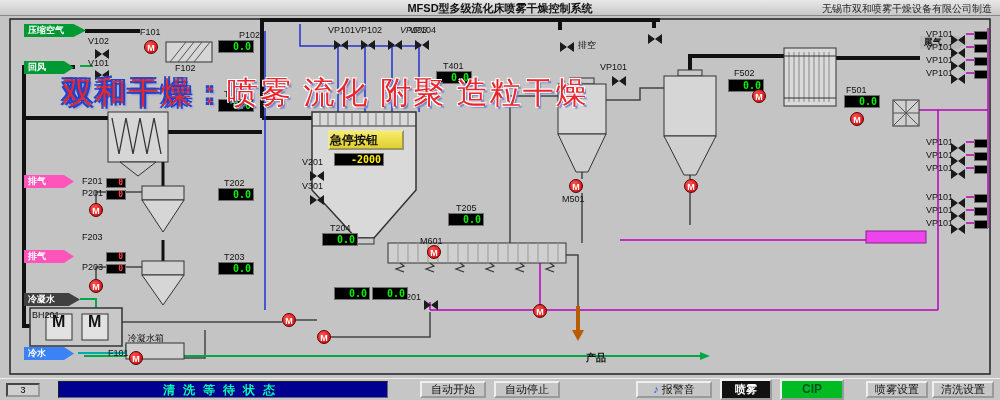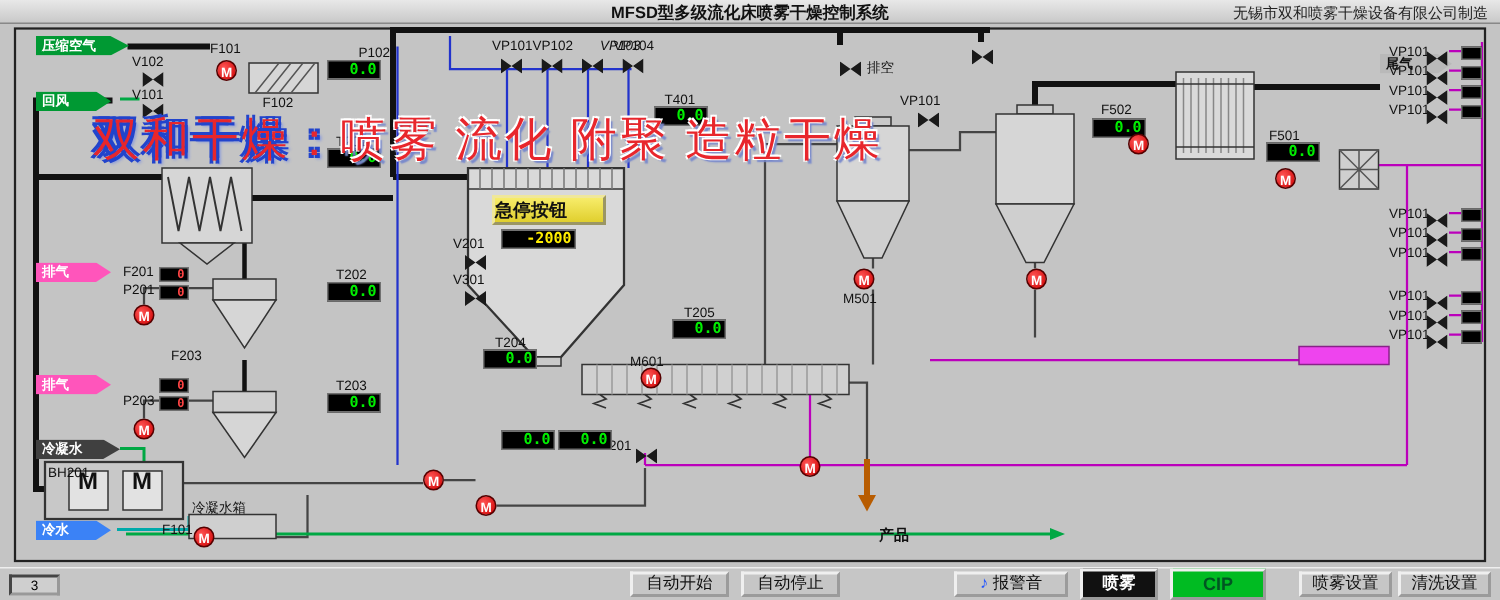--- a/index.html
+++ b/index.html
@@ -209,21 +209,21 @@
     <div class="lbl" style="left: 409px; top: 25px;">VP104</div>
     <div class="lbl" style="left: 578px; top: 40px; font-family: Liberation Serif, serif;">排空</div>
     <div class="lbl" style="left: 600px; top: 62px;">VP101</div>
     <div class="lbl" style="left: 394px; top: 292px;">VP201</div>
     <div class="lbl" style="left: 420px; top: 236px;">M601</div>
     <div class="lbl" style="left: 562px; top: 194px;">M501</div>
     <div class="lbl" style="left: 734px; top: 68px;">F502</div>
     <div class="lbl" style="left: 846px; top: 85px;">F501</div>
     <div class="lbl" style="left: 82px; top: 176px;">F201</div>
     <div class="lbl" style="left: 82px; top: 188px;">P201</div>
-    <div class="lbl" style="left: 82px; top: 232px; margin-left: 32px;">F203</div>
+    <div class="lbl" style="left: 82px; top: 232px;">F203</div>
     <div class="lbl" style="left: 82px; top: 262px;">P203</div>
     <div class="lbl" style="left: 32px; top: 310px;">BH201</div>
     <div class="lbl" style="left: 128px; top: 333px;">冷凝水箱</div>
     <div class="lbl" style="left: 108px; top: 348px;">F101</div>
     <div class="lbl strong" style="left: 586px; top: 308px; margin-top: 45px;">产品</div>
     <div class="lbl" style="left: 926px; top: 29px;">VP101</div>
     <div class="lbl" style="left: 926px; top: 42px;">VP101</div>
     <div class="lbl" style="left: 926px; top: 55px;">VP101</div>
     <div class="lbl" style="left: 926px; top: 68px;">VP101</div>
     <div class="lbl" style="left: 926px; top: 137px;">VP101</div>
@@ -339,20 +339,21 @@
     <div class="pump" style="left: 850px; top: 112px;">M</div>
     <div class="pump" style="left: 533px; top: 304px;">M</div>
   </div>
 
 <div id="watermark">
   <span id="wm-brand">双和干燥：</span><span id="wm-slogan">喷雾 流化 附聚 造粒干燥</span>
 </div>
 
 <div id="statusbar">
   <div id="sb-indicator">3</div>
+  <div id="sb-status">清洗等待状态</div>
   <div class="sb-btn" style="left:420px;top:2px;width:66px;height:17px;">自动开始</div>
   <div class="sb-btn" style="left:494px;top:2px;width:66px;height:17px;">自动停止</div>
   <div class="sb-btn" style="left:636px;top:2px;width:76px;height:17px;">
     <span id="alarm-icon">♪</span><span>报警音</span>
   </div>
   <div class="sb-btn" id="btn-spray" style="left:720px;top:0px;width:52px;height:21px;">喷雾</div>
   <div class="sb-btn" id="btn-cip" style="left:780px;top:0px;width:64px;height:21px;">CIP</div>
   <div class="sb-btn" style="left:866px;top:2px;width:62px;height:17px;">喷雾设置</div>
   <div class="sb-btn" style="left:932px;top:2px;width:62px;height:17px;">清洗设置</div>
 </div>

